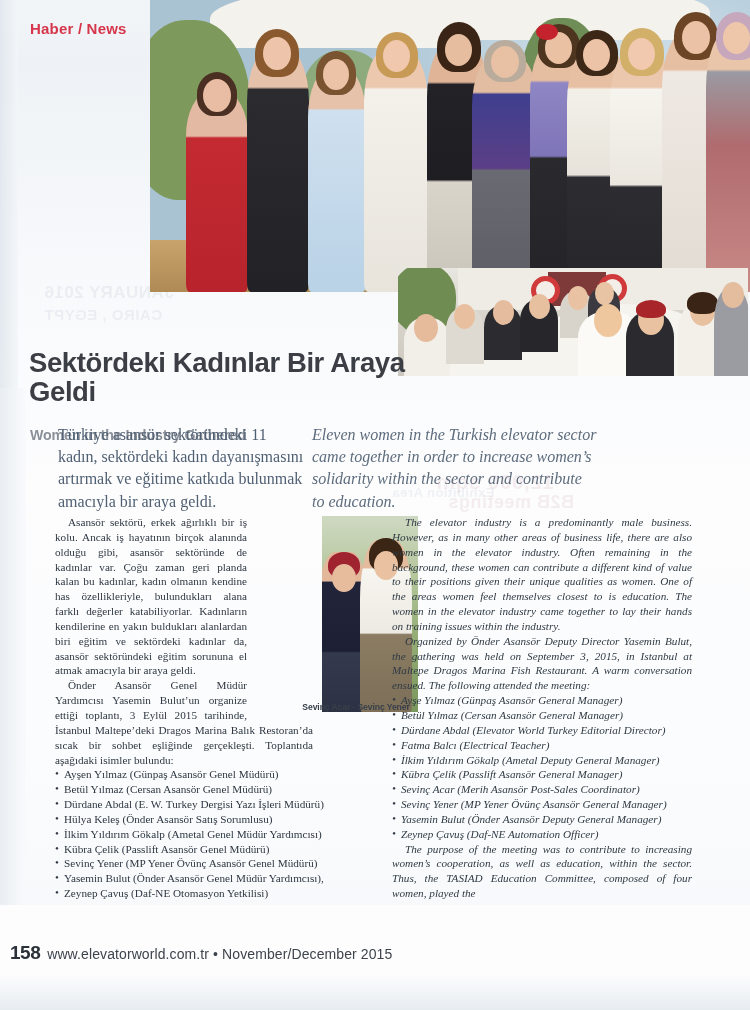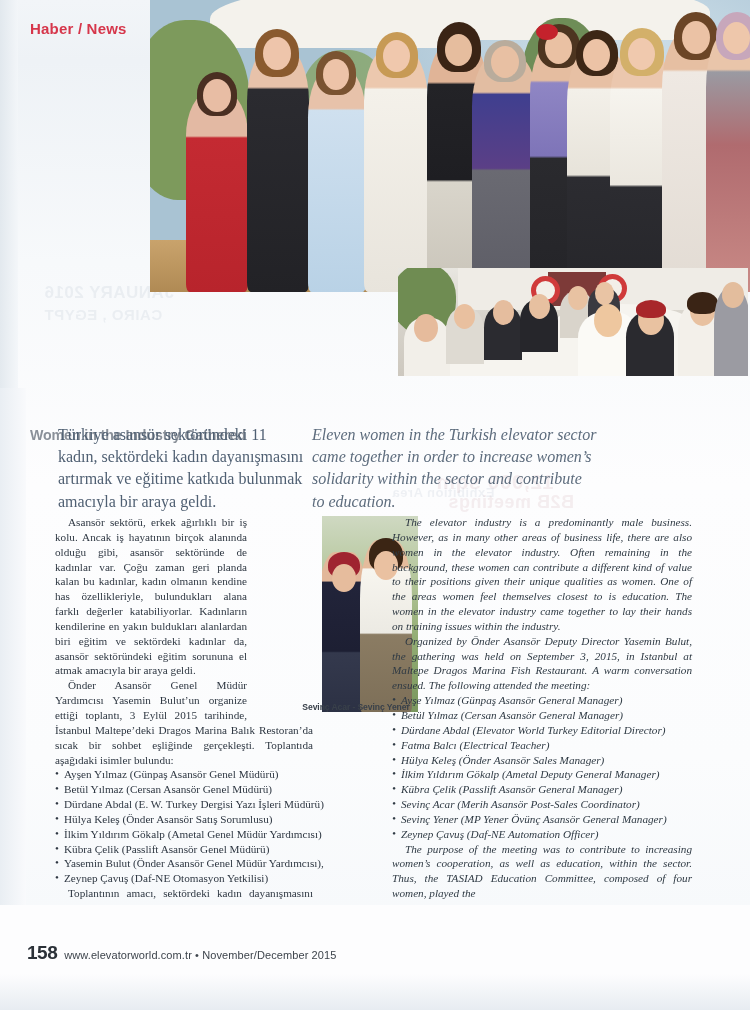--- a/index.html
+++ b/index.html
@@ -93,25 +93,25 @@
   .names-en-indent{padding-left:46px;}
 
   .caption{
     position:absolute;left:294px;top:702px;width:124px;
     font-family:"Liberation Sans", sans-serif;
     font-weight:700;font-size:8.6px;color:#39404a;text-align:center;letter-spacing:-.1px;
   }
 
   
   .footer{
-    position:absolute;left:27px;top:942px;display:flex;align-items:baseline;gap:7px;
+    position:absolute;left:10px;top:942px;display:flex;align-items:baseline;gap:7px;
     font-family:"Liberation Sans", sans-serif;
   }
   .folio{font-weight:700;font-size:19px;color:#2b3138;letter-spacing:-.5px;}
-  .footline{font-size:11px;color:#3d444c;letter-spacing:.1px;}
+  .footline{font-size:14px;color:#3d444c;letter-spacing:.1px;}
 
   .whitewash{position:absolute;left:0;top:905px;width:750px;height:105px;background:#fdfdfe;}
   .leftwash{position:absolute;left:0;top:388px;width:26px;height:560px;background:linear-gradient(90deg,#e9eef3,#f9fafc);}
 </style>
 </head>
 <body>
 
 <div class="page">
 
   <div class="paper-edge-l"></div>
@@ -209,20 +209,21 @@
     <div style="position:absolute;left:228px;top:44px;width:48px;height:64px;background:#2a2a2f;border-radius:40% 40% 0 0;"></div>
     <div class="head" style="left:240px;top:36px;width:26px;height:31px;background:#e9c2a1;"></div>
     <div class="hair" style="left:238px;top:32px;width:30px;height:18px;background:#a8262a;"></div>
     <div style="position:absolute;left:280px;top:34px;width:48px;height:74px;background:#f3f0ea;border-radius:40% 40% 0 0;"></div>
     <div class="head" style="left:292px;top:28px;width:25px;height:30px;background:#e8c1a0;"></div>
     <div class="hair" style="left:289px;top:24px;width:31px;height:22px;background:#3a2415;"></div>
     <div style="position:absolute;left:316px;top:20px;width:36px;height:88px;background:#9b9ba2;border-radius:40% 40% 0 0;"></div>
     <div class="head" style="left:324px;top:14px;width:22px;height:26px;background:#e3bd9d;"></div>
   </div>
 
+  <div class="title">Sektördeki Kadınlar Bir Araya Geldi</div>
   <div class="subtitle">Women in the Industry Gathered</div>
 
   <div class="intro" id="intro-tr">Türkiye asansör sektöründeki 11 kadın, sektördeki kadın dayanışmasını artırmak ve eğitime katkıda bulunmak amacıyla bir araya geldi.</div>
   <div class="intro" id="intro-en">Eleven women in the Turkish elevator sector came together in order to increase women’s solidarity within the sector and contribute to education.</div>
 
   <div class="photo" id="photo-pair">
     <div class="sky"></div>
     <div style="position:absolute;left:-4px;bottom:0;width:50px;height:160px;background:linear-gradient(180deg,#e2b79a 0%,#e2b79a 18%,#22243a 19%,#1d1f33 62%,#34394d 63%,#2c3144 100%);border-radius:34% 34% 4% 4%;"></div>
     <div class="hair" style="left:6px;bottom:134px;width:32px;height:26px;background:#9f2430;"></div>
     <div class="head" style="left:10px;bottom:120px;width:24px;height:28px;background:#e6bc9d;"></div>
@@ -236,39 +237,40 @@
     <div id="shape-tr" class="on"></div>
     <p>Asansör sektörü, erkek ağırlıklı bir iş kolu. Ancak iş hayatının birçok alanında olduğu gibi, asansör sektöründe de kadınlar var. Çoğu zaman geri planda kalan bu kadınlar, kadın olmanın kendine has özellikleriyle, bulundukları alana farklı değerler katabiliyorlar. Kadınların kendilerine en yakın buldukları alanlardan biri eğitim ve sektördeki kadınlar da, asansör sektöründeki eğitim sorununa el atmak amacıyla bir araya geldi.</p>
     <p>Önder Asansör Genel Müdür Yardımcısı Yasemin Bulut’un organize ettiği toplantı, 3 Eylül 2015 tarihinde, İstanbul Maltepe’deki Dragos Marina Balık Restoran’da sıcak bir sohbet eşliğinde gerçekleşti. Toplantıda aşağıdaki isimler bulundu:</p>
     <ul class="names">
       <li>Ayşen Yılmaz (Günpaş Asansör Genel Müdürü)</li>
       <li>Betül Yılmaz (Cersan Asansör Genel Müdürü)</li>
       <li>Dürdane Abdal (E. W. Turkey Dergisi Yazı İşleri Müdürü)</li>
       <li>Hülya Keleş (Önder Asansör Satış Sorumlusu)</li>
       <li>İlkim Yıldırım Gökalp (Ametal Genel Müdür Yardımcısı)</li>
       <li>Kübra Çelik (Passlift Asansör Genel Müdürü)</li>
+      <li>Sevinç Yener (MP Yener Övünç Asansör Genel Müdürü)</li>
       <li>Yasemin Bulut (Önder Asansör Genel Müdür Yardımcısı),</li>
       <li>Zeynep Çavuş (Daf-NE Otomasyon Yetkilisi)</li>
     </ul>
     <p>Toplantının amacı, sektördeki kadın dayanışmasını artırmanın yanı sıra eğitim konusuna katkıda bulunmaktı. Dolayısıyla toplantının hayata geçmesinde de, 4 kadından oluşan TASİAD</p>
   </div>
 
   <div class="col" id="col-en">
     <p>The elevator industry is a predominantly male business. However, as in many other areas of business life, there are also women in the elevator industry. Often remaining in the background, these women can contribute a different kind of value to their positions given their unique qualities as women. One of the areas women feel themselves closest to is education. The women in the elevator industry came together to lay their hands on training issues within the industry.</p>
     <p>Organized by Önder Asansör Deputy Director Yasemin Bulut, the gathering was held on September 3, 2015, in Istanbul at Maltepe Dragos Marina Fish Restaurant. A warm conversation ensued. The following attended the meeting:</p>
     <ul class="names">
       <li class="names-en-indent">Ayşe Yılmaz (Günpaş Asansör General Manager)</li>
       <li class="names-en-indent">Betül Yılmaz (Cersan Asansör General Manager)</li>
       <li>Dürdane Abdal (Elevator World Turkey Editorial Director)</li>
       <li>Fatma Balcı (Electrical Teacher)</li>
-      <li>Hülya Keleş (Önder Asansör Sales Manager)</li>
       <li>İlkim Yıldırım Gökalp (Ametal Deputy General Manager)</li>
       <li>Kübra Çelik (Passlift Asansör General Manager)</li>
       <li>Sevinç Acar (Merih Asansör Post-Sales Coordinator)</li>
       <li>Sevinç Yener (MP Yener Övünç Asansör General Manager)</li>
+      <li>Yasemin Bulut (Önder Asansör Deputy General Manager)</li>
       <li>Zeynep Çavuş (Daf-NE Automation Officer)</li>
     </ul>
     <p>The purpose of the meeting was to contribute to increasing women’s cooperation, as well as education, within the sector. Thus, the TASIAD Education Committee, composed of four women, played the</p>
   </div>
 
   <div class="whitewash"></div>
   <div class="paper-edge-b"></div>
 
   <div class="footer">
     <span class="folio">158</span>

